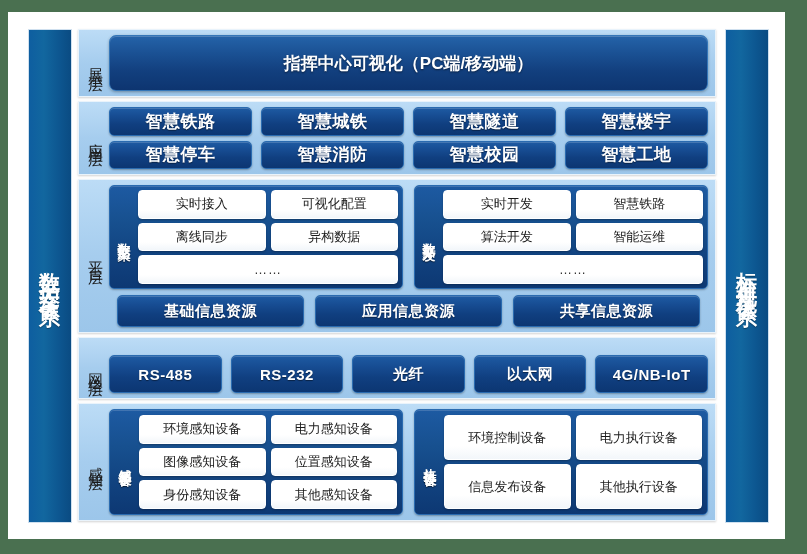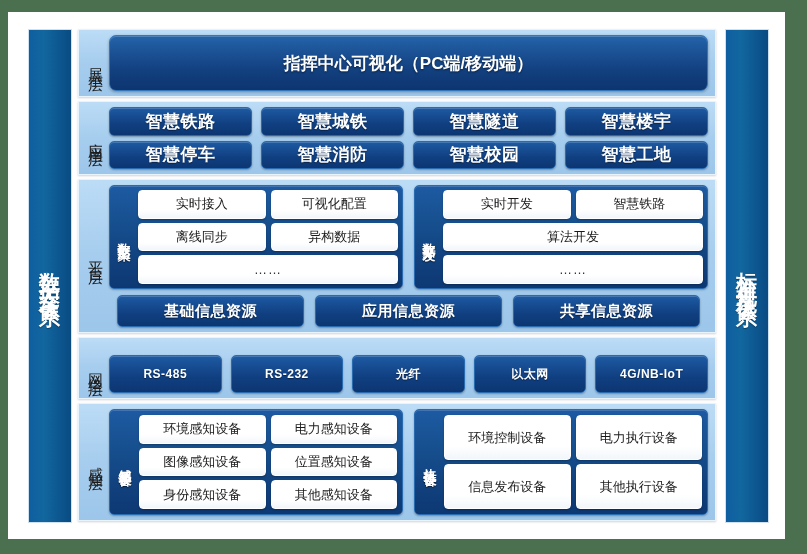--- a/index.html
+++ b/index.html
@@ -103,21 +103,21 @@
   
   .layer.presentation{flex:0 0 68px;}
   .layer.application{flex:0 0 74px;}
   .layer.platform{flex:0 0 154px;}
   .layer.network{flex:0 0 62px;}
   .layer.sensing{flex:0 0 118px;}
   .platform .layer-body{gap:6px;}
   .platform-groups{display:flex;gap:11px;flex:0 0 104px;min-height:0;}
   .resource-row{display:flex;gap:11px;flex:1;min-height:0;padding:0 8px;}
   .resource-row .pill{font-size:15px;}
-  .network .pill{font-size:12px;margin-top:12px;}
+  .network .pill{font-size:15px;margin-top:12px;}
   .sensing-groups{display:flex;gap:11px;flex:1;min-height:0;}
   .sensing-groups .group{padding:5px;}
   .sensing-groups .chip{font-size:13px;}
   .app-pill{font-size:17px;}
 </style>
 </head>
 <body>
 
 <div class="page">
 
@@ -183,20 +183,21 @@
 
           <div class="group">
             <div class="group-label">数据开发</div>
             <div class="group-grid">
               <div class="group-row">
                 <div class="chip">实时开发</div>
                 <div class="chip">智慧铁路</div>
               </div>
               <div class="group-row">
                 <div class="chip">算法开发</div>
+                <div class="chip">智能运维</div>
               </div>
               <div class="group-row">
                 <div class="chip wide dots">……</div>
               </div>
             </div>
           </div>
 
         </div>
 
         <div class="resource-row">

